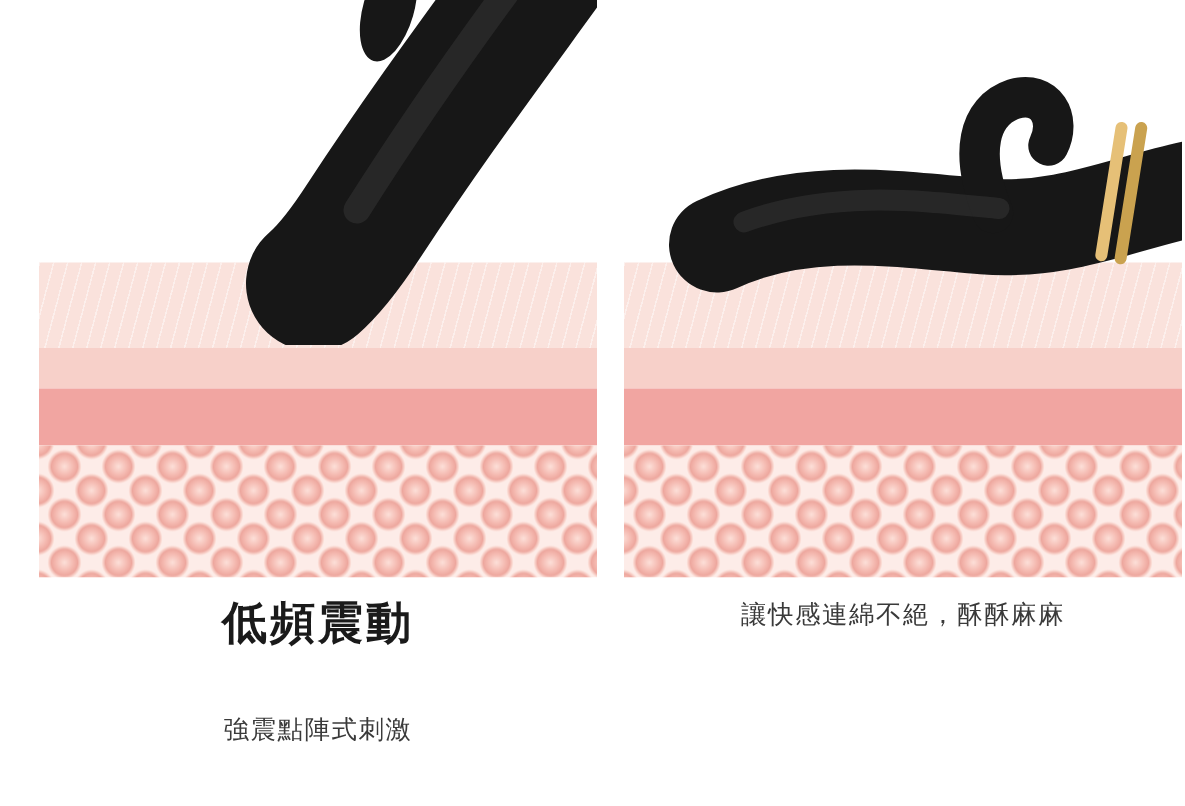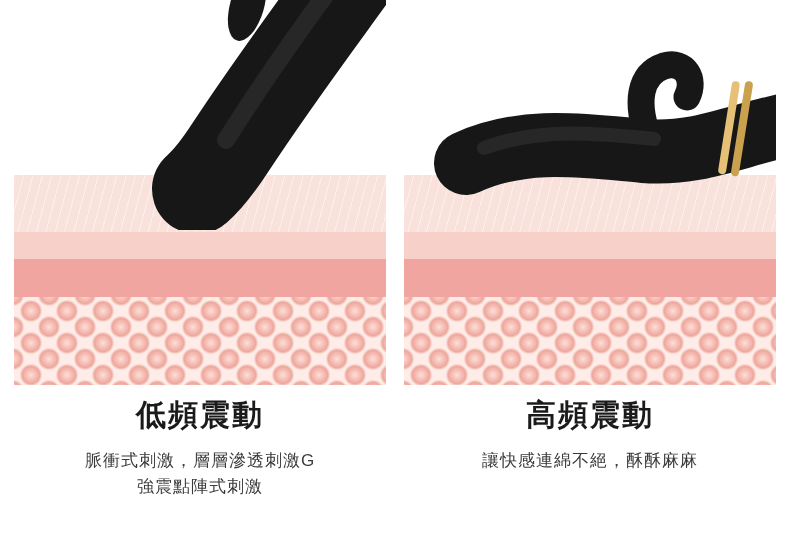--- a/index.html
+++ b/index.html
@@ -12,21 +12,21 @@
   }
   .wrap {
     position: relative;
     width: 790px;
     height: 537px;
     background: #ffffff;
   }
   .panels {
     display: flex;
     gap: 18px;
-    padding: 0 14px;
+    padding: 0 26px;
   }
   .panel { width: 372px; }
   .visual {
     position: relative;
     width: 372px;
     height: 385px;
     overflow: hidden;
     background: #ffffff;
   }
   .white-area { height: 175px; background: #ffffff; }
@@ -86,21 +86,21 @@
         <div class="layer3"></div>
         <div class="bubbles"></div>
         <svg class="device" width="372" height="230" viewBox="0 0 372 230" aria-hidden="true">
           <ellipse cx="233" cy="6" rx="17" ry="36" transform="rotate(16 233 6)" fill="#171717"></ellipse>
           <path d="M 352,-44 C 300,28 262,78 216,148 C 201,171 191,182 183,189" stroke="#171717" stroke-width="90" fill="none" stroke-linecap="round"></path>
           <path d="M 330,-30 C 285,30 250,80 212,140" stroke="rgba(255,255,255,0.07)" stroke-width="18" fill="none" stroke-linecap="round"></path>
         </svg>
       </div>
       <h2 class="heading">低頻震動</h2>
       <p class="desc">
-        <span>脈衝式刺激，層層滲透刺激G</span><br>
+        <br>
         <span>強震點陣式刺激</span>
       </p>
     </section>
 
     <section class="panel">
       <div class="visual">
         <div class="white-area"></div>
         <div class="layer1"></div>
         <div class="layer2"></div>
         <div class="layer3"></div>
@@ -112,20 +112,19 @@
           <path d="M 246,142 C 230,102 236,74 260,66 C 281,60 292,79 283,97" stroke="#171717" stroke-width="27" fill="none" stroke-linecap="round"></path>
 
           <path d="M 80,148 C 140,126 200,134 250,139" stroke="rgba(255,255,255,0.07)" stroke-width="14" fill="none" stroke-linecap="round"></path>
 
           <g transform="rotate(9 333 128)">
             <rect x="321" y="82" width="8" height="94" rx="4" fill="#e6c077"></rect>
             <rect x="334" y="80" width="8" height="96" rx="4" fill="#caa24f"></rect>
           </g>
         </svg>
       </div>
-      <h2 class="heading">高頻震動</h2>
       <p class="desc">
         <span>讓快感連綿不絕，酥酥麻麻</span>
       </p>
     </section>
 
   </div>
 </div>
 
 </body></html>

